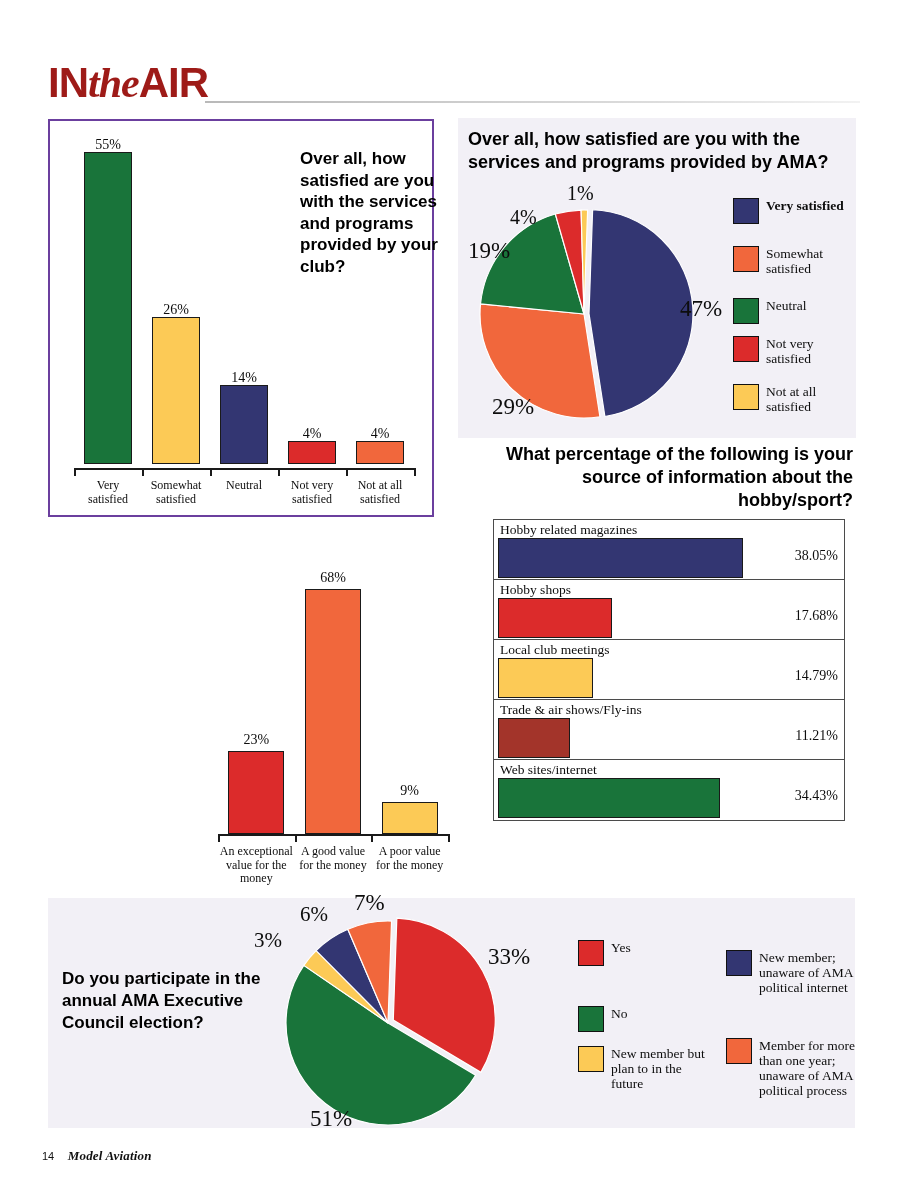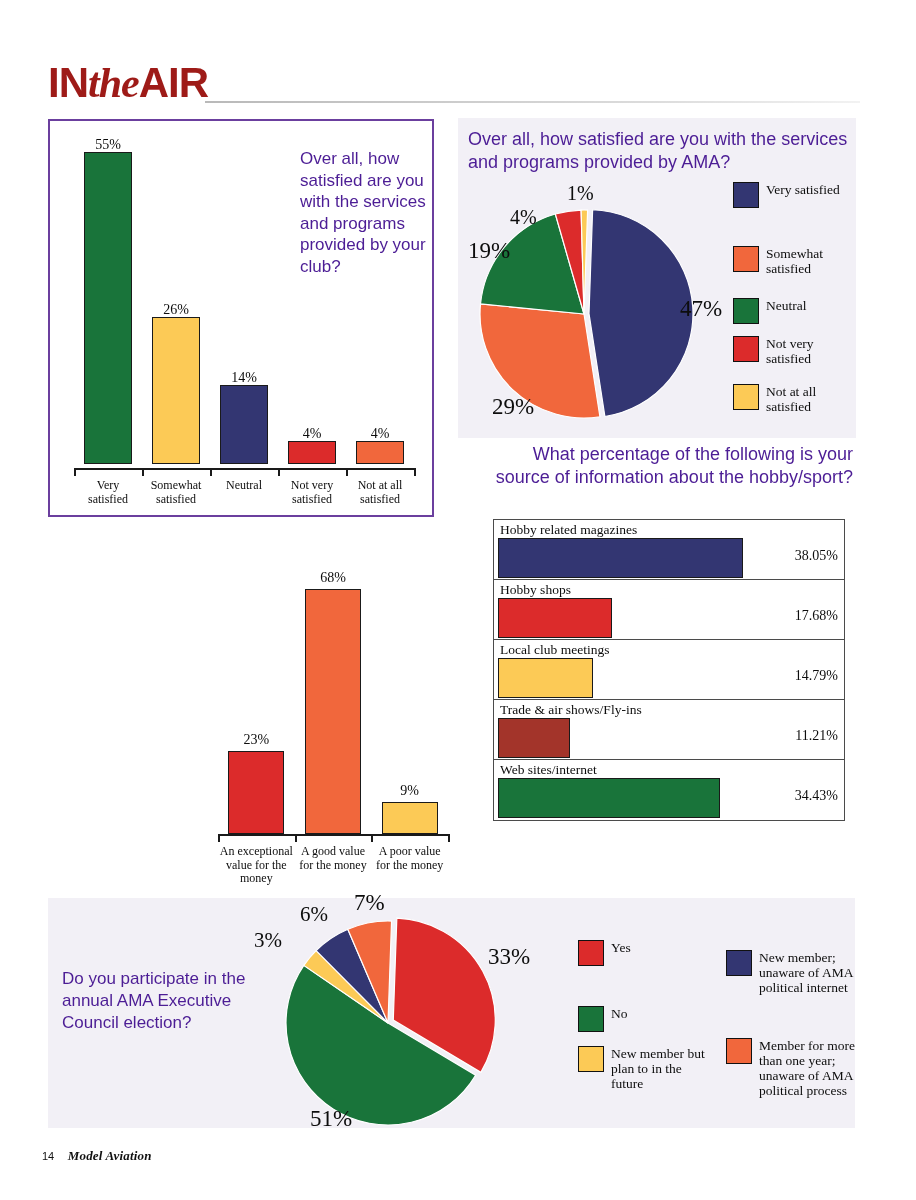--- a/index.html
+++ b/index.html
@@ -12,21 +12,21 @@
 
   
   #masthead{left:48px;top:62px;width:820px;height:50px;}
   .mh-text{font-size:42px;line-height:42px;letter-spacing:-1px;white-space:nowrap;}
   .mh-in,.mh-air{font-family:"Liberation Sans",sans-serif;font-weight:bold;color:#9e1b18;}
   .mh-the{font-family:"Liberation Serif",serif;font-style:italic;font-weight:bold;color:#9e1b18;}
   #mast-rule{left:205px;top:101px;width:655px;height:2px;
     background:linear-gradient(to right,#b9b9b9,#dddddd 70%,#f2f2f2);}
 
   
-  .qtext{font-family:"Liberation Sans",sans-serif;font-weight:normal;color:#4c1d95;}
+  .qtext{font-family:"Liberation Sans",sans-serif;font-weight:bold;color:#000000;}
 
   
   #panel1{left:48px;top:119px;width:386px;height:398px;background:#fff;
           border:2px solid #6b3f9e;box-sizing:border-box;}
   #p1-q{left:250px;top:27px;width:140px;font-size:17px;line-height:21.5px;}
   #p1-plot{left:24px;top:18px;width:340px;height:340px;}
   #p1-axis{left:24px;top:347px;width:340px;height:2px;background:#1a1a1a;}
   .tick{position:absolute;width:2px;height:8px;background:#1a1a1a;top:347px;}
   .bar{position:absolute;bottom:0;border:1px solid #1a1a1a;box-sizing:border-box;}
   .barlabel{position:absolute;font-family:"Liberation Serif",serif;font-size:14px;
@@ -134,21 +134,21 @@
         <path d="M 112 118 L 8.496350401889543 107.85137842504855 A 104 104 0 0 1 83.33371499503212 18.02878362241482 Z" fill="#19743a" stroke="#ffffff" stroke-width="1.2"></path>
         <path d="M 112 118 L 83.33371499503212 18.02878362241482 A 104 104 0 0 1 109.09614957274881 14.040548035803141 Z" fill="#dc2b2b" stroke="#ffffff" stroke-width="1.2"></path>
         <path d="M 112 118 L 109.09614957274881 14.040548035803141 A 104 104 0 0 1 115.62954765706013 14.063353990014036 Z" fill="#fcca56" stroke="#ffffff" stroke-width="1.2"></path>
       </svg>
     </div>
 <div class="pct" style="left: 222px; top: 178px; font-size: 23px;">47%</div>
     <div class="pct" style="left: 34px; top: 276px; font-size: 23px;">29%</div>
     <div class="pct" style="left: 10px; top: 120px; font-size: 23px;">19%</div>
     <div class="pct" style="left: 52px; top: 88px; font-size: 20px;">4%</div>
     <div class="pct" style="left: 109px; top: 64px; font-size: 20px;">1%</div>
-    <div class="legend-row" style="left: 275px; top: 64px; width: 120px;">
+    <div class="legend-row" style="left: 275px; top: 80px; width: 120px; font-weight: bold;">
       <span class="legend-sw" style="background: rgb(51, 54, 114);"></span>
       <span class="legend-tx">Very satisfied</span>
     </div>
     <div class="legend-row" style="left: 275px; top: 128px; width: 120px;">
       <span class="legend-sw" style="background: rgb(241, 103, 60);"></span>
       <span class="legend-tx">Somewhat satisfied</span>
     </div>
     <div class="legend-row" style="left: 275px; top: 180px; width: 120px;">
       <span class="legend-sw" style="background: rgb(25, 116, 58);"></span>
       <span class="legend-tx">Neutral</span>

